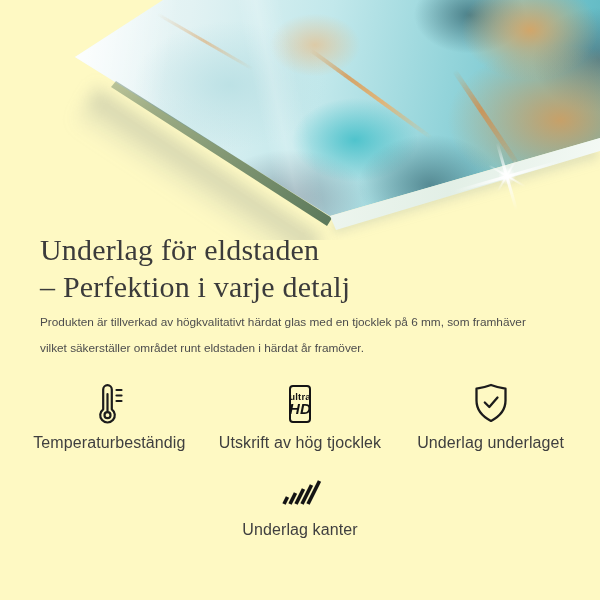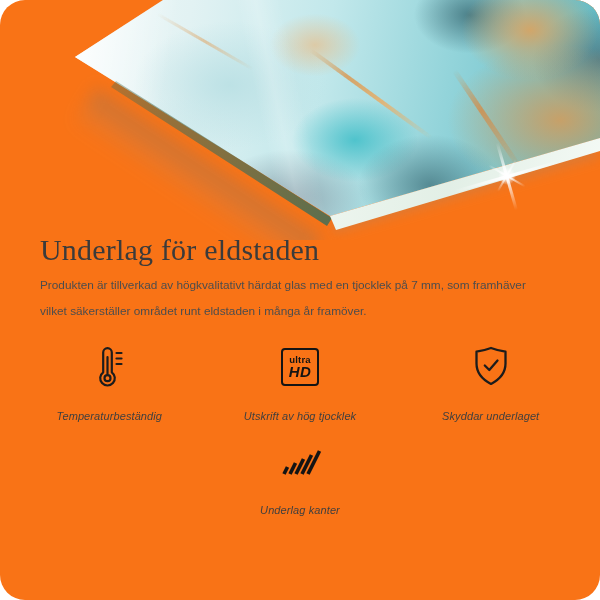--- a/index.html
+++ b/index.html
@@ -1,19 +1,19 @@
 <!DOCTYPE html>
 <html><head>
 <meta charset="utf-8">
 <style>
   * { margin:0; padding:0; box-sizing:border-box; }
   html,body { background:#ffffff; }
   .page{
     width:600px; height:600px; position:relative; overflow:hidden;
-    background:#f97316; font-family:"Liberation Sans", sans-serif; color:#3f3f3f;border-radius:25px;
+    background:#fef9c3; font-family:"Liberation Sans", sans-serif; color:#3f3f3f;
   }
 
   
   .hero{ position:relative; width:600px; height:240px; overflow:hidden; }
 
   .left-shadow{
     position:absolute; left:96px; top:88px; width:272px; height:56px;
     transform:rotate(33.5deg); transform-origin:0 0;
     background:linear-gradient(to bottom, rgba(100,115,120,0.32), rgba(130,145,150,0.12) 50%, rgba(130,145,150,0) 80%);
     filter:blur(8px);
@@ -85,25 +85,25 @@
   h1 span{ display:block; }
   .desc{ margin-top:0; padding-top:4px; font-size:11.8px; line-height:26px; color:#4d4d4d; }
   .desc div{ white-space:nowrap; }
 
   
   .features{ margin:20px 14px 0; }
   .feat-row{ display:flex; }
   .feat-row + .feat-row{ margin-top:16px; }
   .cell{ flex:1; display:flex; flex-direction:column; align-items:center; }
   .icon-wrap{ height:46px; display:flex; align-items:center; justify-content:center; }
-  .feat-label{ margin-top:20px; font-size:11px; color:#3f3f3f; letter-spacing:0.1px;font-style:italic; }
+  .feat-label{ margin-top:7px; font-size:16px; color:#3f3f3f; letter-spacing:0.1px; }
   svg.fi{ display:block; }
 
   .uhd-box{
-    width:38px; height:38px; border:2.4px solid #141414; border-radius:4px;
+    width:22px; height:38px; border:2.4px solid #141414; border-radius:4px;
     display:flex; flex-direction:column; align-items:center; justify-content:center; color:#141414;
   }
   .uhd-top{ font-size:9.5px; font-weight:700; line-height:10px; letter-spacing:0.2px; }
   .uhd-bottom{ font-size:15px; font-weight:800; line-height:14px; letter-spacing:0.3px;font-style:italic; }
 </style>
 </head>
 <body>
 
 <div class="page">
 
@@ -123,25 +123,26 @@
       <div class="ray ray-b"></div>
       <div class="ray ray-c"></div>
       <div class="ray ray-d"></div>
       <div class="core"></div>
     </div>
   </div>
 
   <div class="content">
     <h1>
       <span>Underlag för eldstaden</span>
+      <span>– Perfektion i varje detalj</span>
     </h1>
 
     <div class="desc">
-      <div>Produkten är tillverkad av högkvalitativt härdat glas med en tjocklek på 7 mm, som framhäver</div>
-      <div>vilket säkerställer området runt eldstaden i många år framöver.</div>
+      <div>Produkten är tillverkad av högkvalitativt härdat glas med en tjocklek på 6 mm, som framhäver</div>
+      <div>vilket säkerställer området runt eldstaden i härdat år framöver.</div>
     </div>
   </div>
 
   <div class="features">
     <div class="feat-row">
 
       <div class="cell">
         <div class="icon-wrap">
           <svg class="fi" width="46" height="46" viewBox="0 0 46 46" fill="none" stroke="#1c1c1c" stroke-width="2.2" stroke-linecap="round" stroke-linejoin="round">
             <path d="M25.8,28.3 V8.5 a4.3,4.3 0 0 0 -8.6,0 V28.3 a7.3,7.3 0 1 0 8.6,0 Z"></path>
@@ -165,21 +166,21 @@
         <div class="feat-label">Utskrift av hög tjocklek</div>
       </div>
 
       <div class="cell">
         <div class="icon-wrap">
           <svg class="fi" width="46" height="46" viewBox="0 0 46 46" fill="none" stroke="#1c1c1c" stroke-width="2.3" stroke-linecap="round" stroke-linejoin="round">
             <path d="M23,4 C27.8,5.8 32.6,7 37.5,7.7 L37.5,19.5 C37.5,29.3 31,35.8 23,39.9 C15,35.8 8.5,29.3 8.5,19.5 L8.5,7.7 C13.4,7 18.2,5.8 23,4 Z"></path>
             <path d="M16.8,21.5 L21.3,26 L29.5,16.5"></path>
           </svg>
         </div>
-        <div class="feat-label">Skyddar underlaget</div>
+        <div class="feat-label">Underlag underlaget</div>
       </div>
 
     </div>
     <div class="feat-row">
 
 
       <div class="cell">
         <div class="icon-wrap">
           <svg class="fi" width="46" height="46" viewBox="0 0 46 46" fill="none" stroke="#141414" stroke-width="3.6" stroke-linecap="butt">
             <line x1="7" y1="36" x2="10.5" y2="29"></line>

